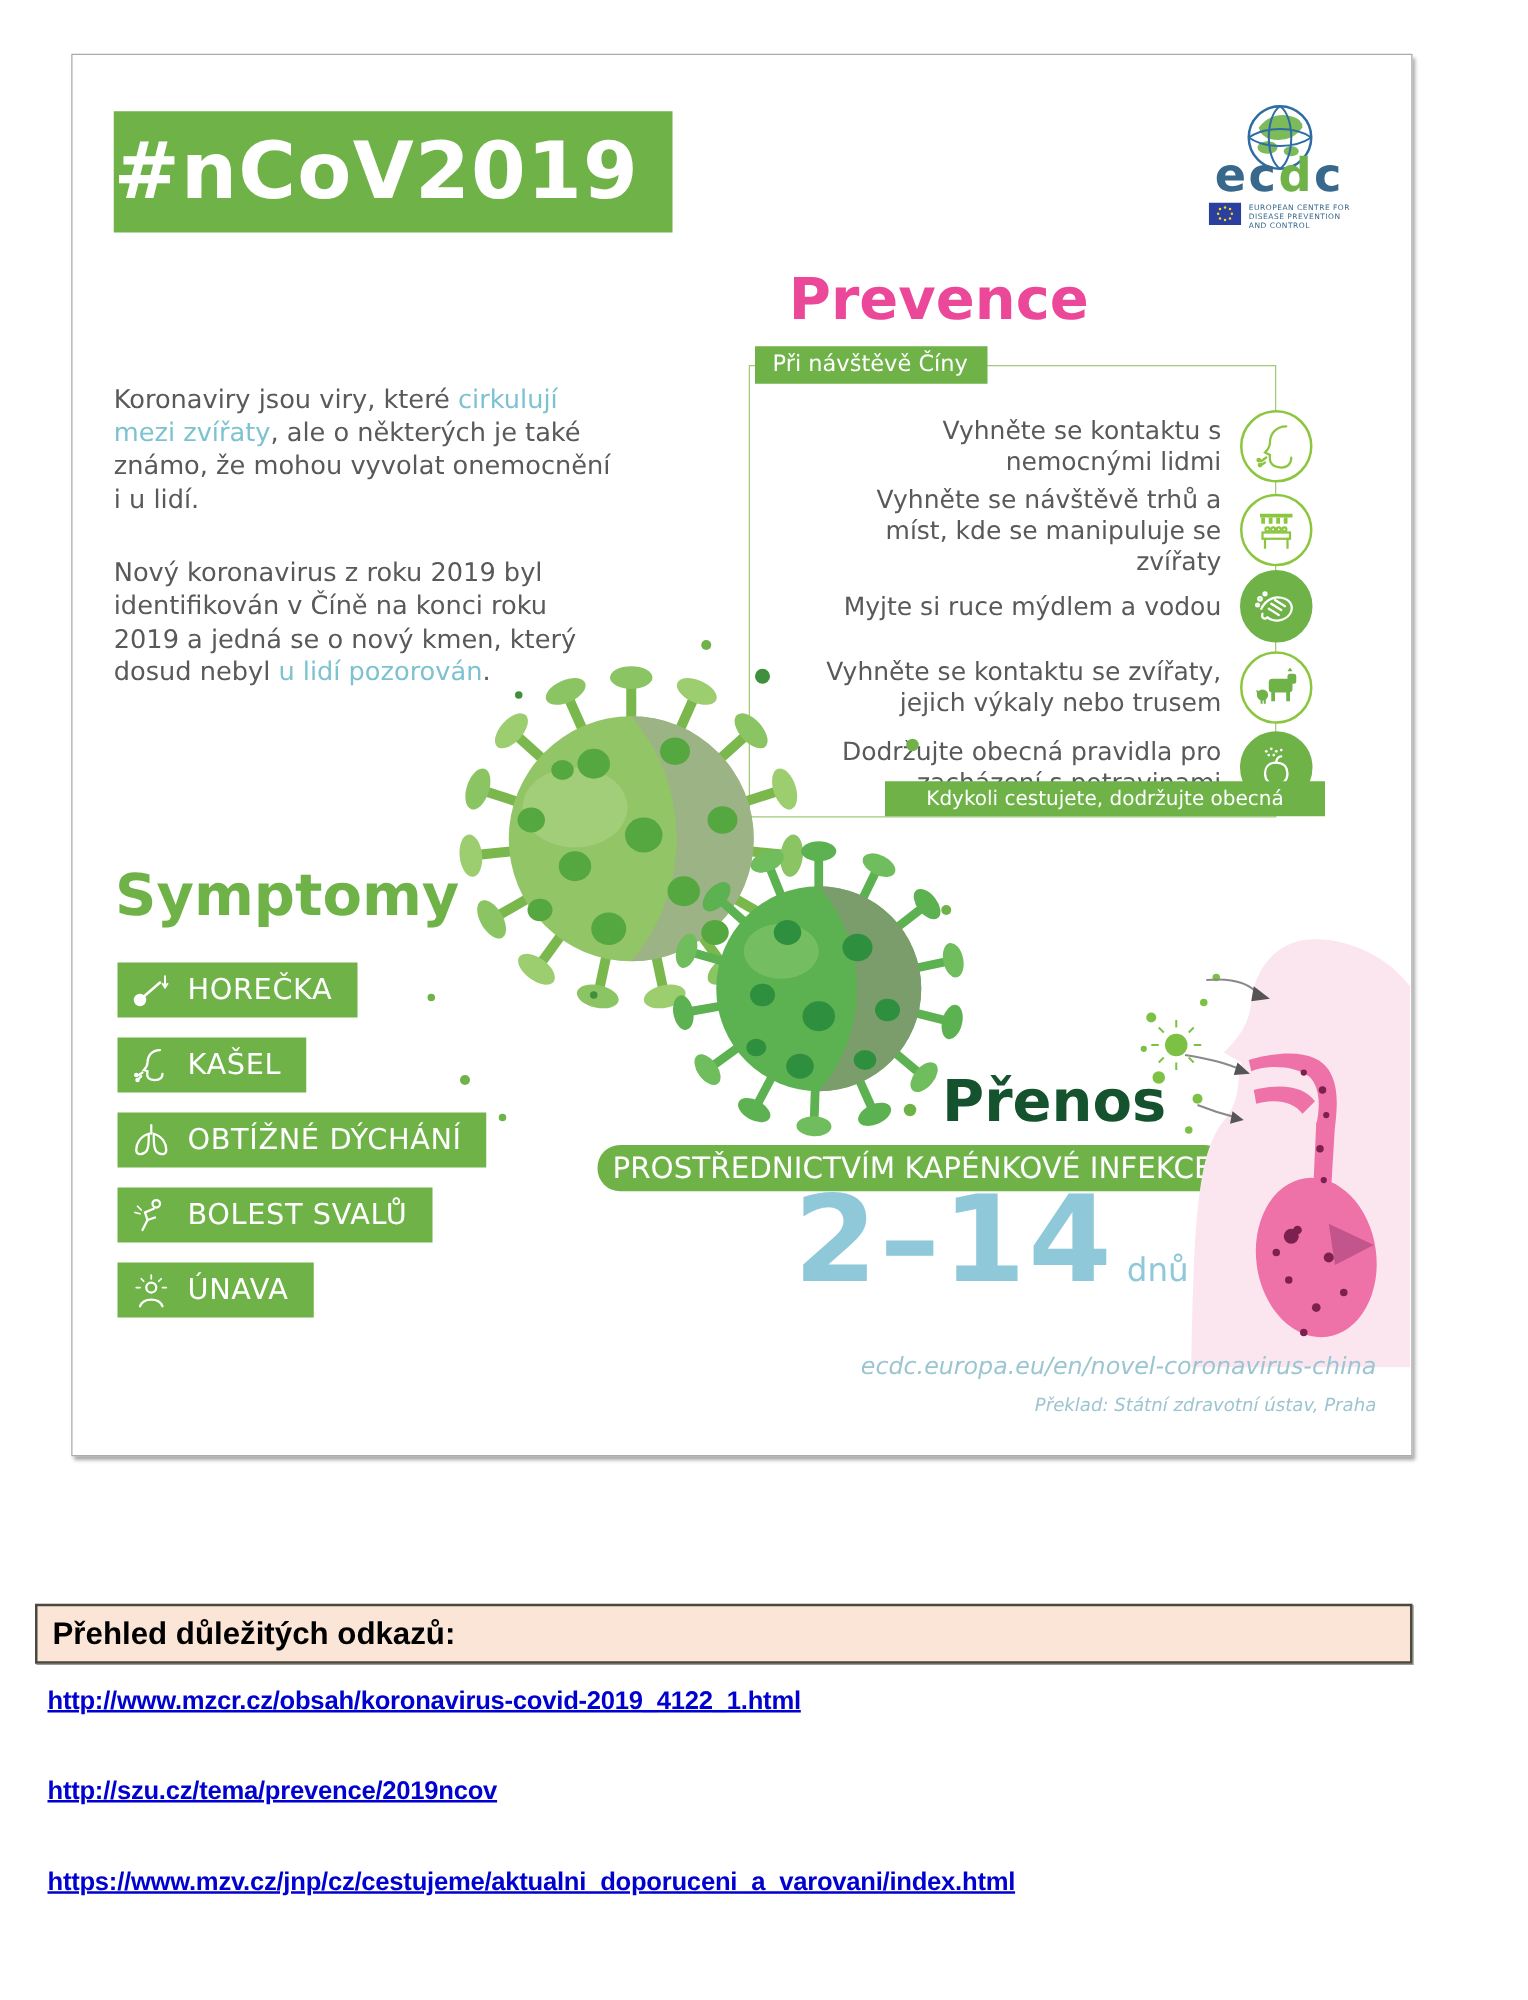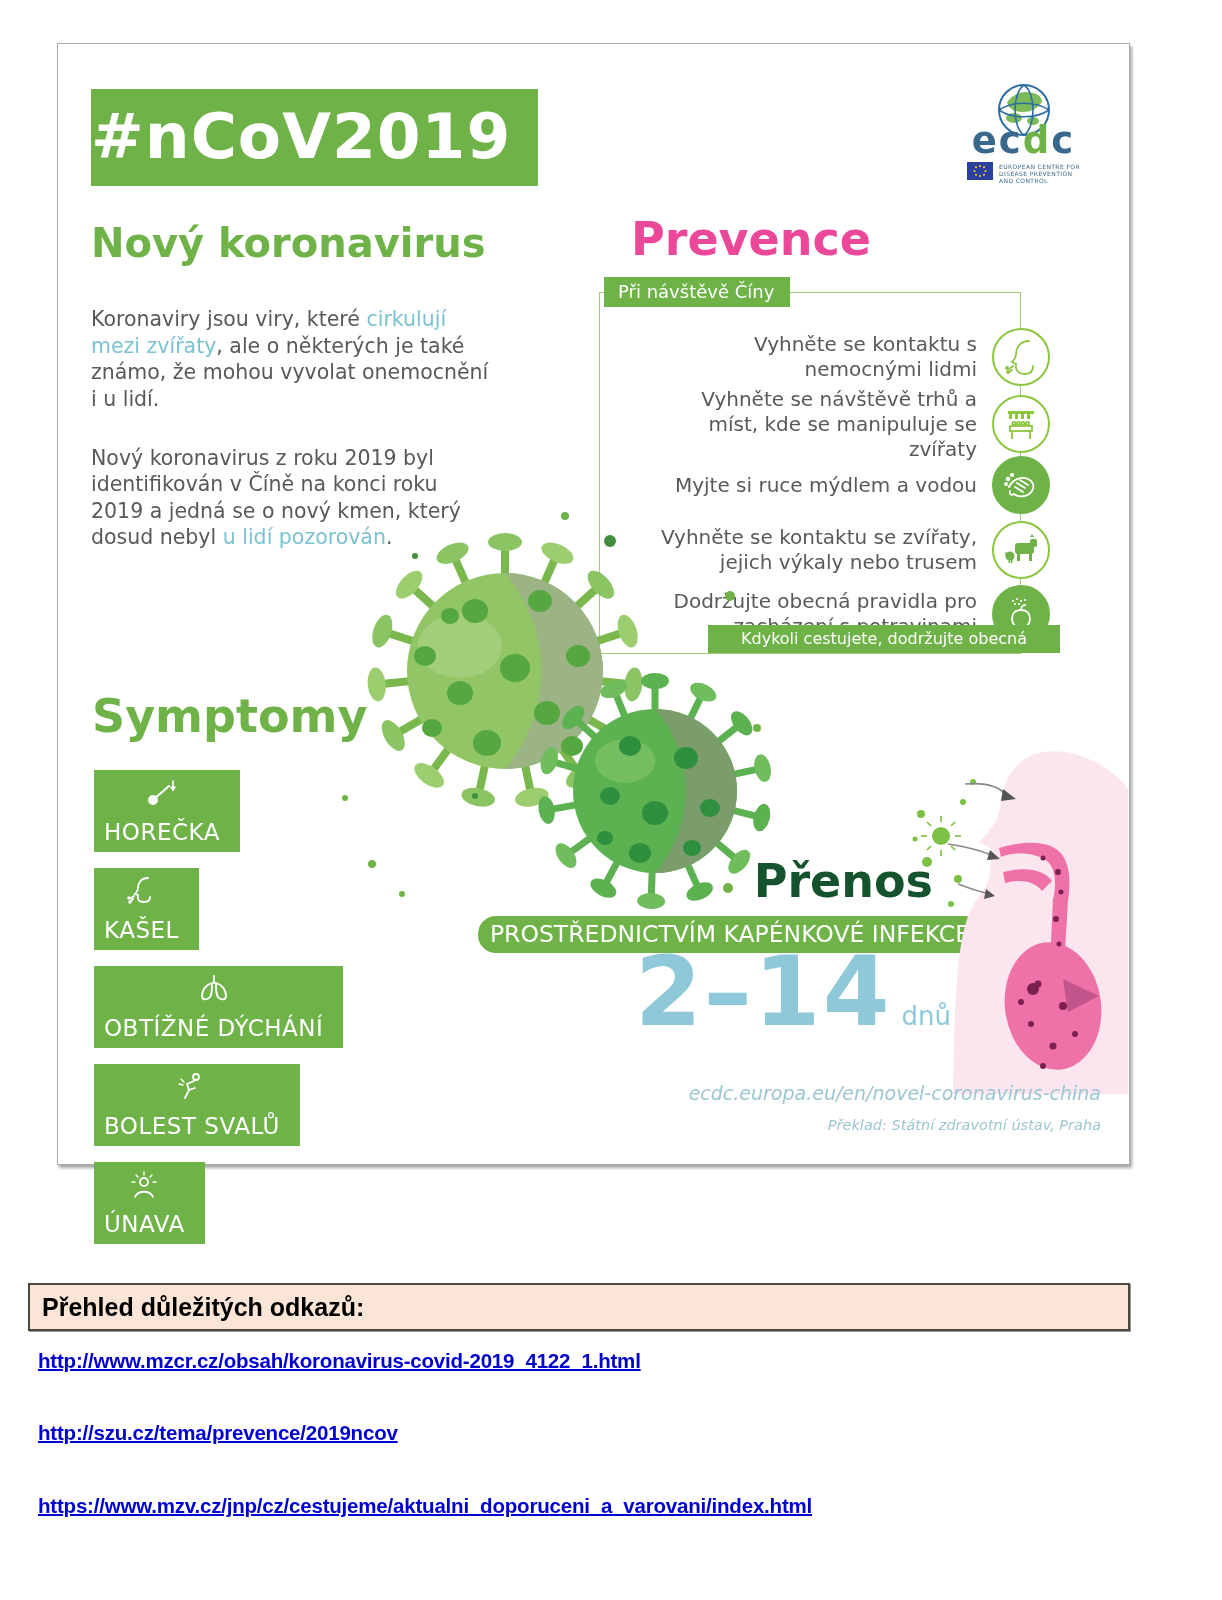--- a/index.html
+++ b/index.html
@@ -50,21 +50,21 @@
                    background:#6fb348; color:#fff; font-size:16px; text-align:center; line-height:28px; }
 
   
   .virus-art { position:absolute; left:252px; top:452px; }
 
   
   .sym-title { position:absolute; left:34px; top:645px; color:#6fb348; font-weight:bold; font-size:46px; }
   .pills { position:absolute; left:36px; top:726px; }
   .pill { display:flex; align-items:center; gap:12px; background:#6fb348; color:#fff;
           font-size:23px; letter-spacing:.5px; padding:7px 20px 7px 10px; margin-bottom:16px;
-          width:max-content;flex-direction:column; }
+          width:max-content; }
 
   
   .trans-title { position:absolute; left:495px; top:810px; width:380px; text-align:right;
                  color:#14532d; font-weight:bold; font-size:46px; }
   .trans-banner { position:absolute; left:420px; top:872px; width:504px; height:37px;
                   background:#6fb348; color:#fff; font-size:23.5px; text-align:center; line-height:37px;border-radius:18px; }
   .incub { position:absolute; left:545px; top:898px; width:380px; text-align:center; color:#8fc8d8; }
   .incub .num { font-size:96px; font-weight:bold; letter-spacing:2px; line-height:1.05; }
   .incub .unit { font-size:26px; font-weight:normal; margin-left:10px; }
   .incub .caption { display:block; color:#58595b; font-size:21.5px; margin-top:-8px; }
@@ -119,21 +119,20 @@
           </g>
         </svg>
         <div class="eu-tagline">
           <div>EUROPEAN CENTRE FOR</div>
           <div>DISEASE PREVENTION</div>
           <div>AND CONTROL</div>
         </div>
       </div>
     </div>
 
-    <div class="intro-title">Nový koronavirus</div>
     <div class="intro-text">
       <p><span>Koronaviry jsou viry, které </span><span class="hl">cirkulují mezi zvířaty</span><span>, ale o některých je také známo, že mohou vyvolat onemocnění i u lidí.</span></p>
       <p><span>Nový koronavirus z roku 2019 byl identifikován v Číně na konci roku 2019 a jedná se o nový kmen, který dosud nebyl </span><span class="hl">u lidí pozorován</span><span>.</span></p>
     </div>
 
     <div class="prev-title">Prevence</div>
     <div class="prev-group">
       <div class="prev-badge">Při návštěvě Číny</div>
       <div class="prev-frame">
 

